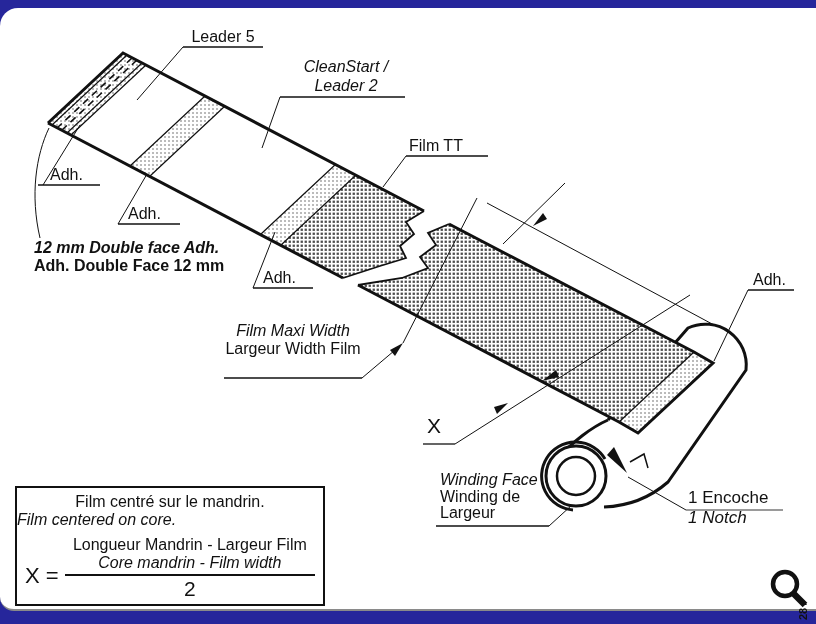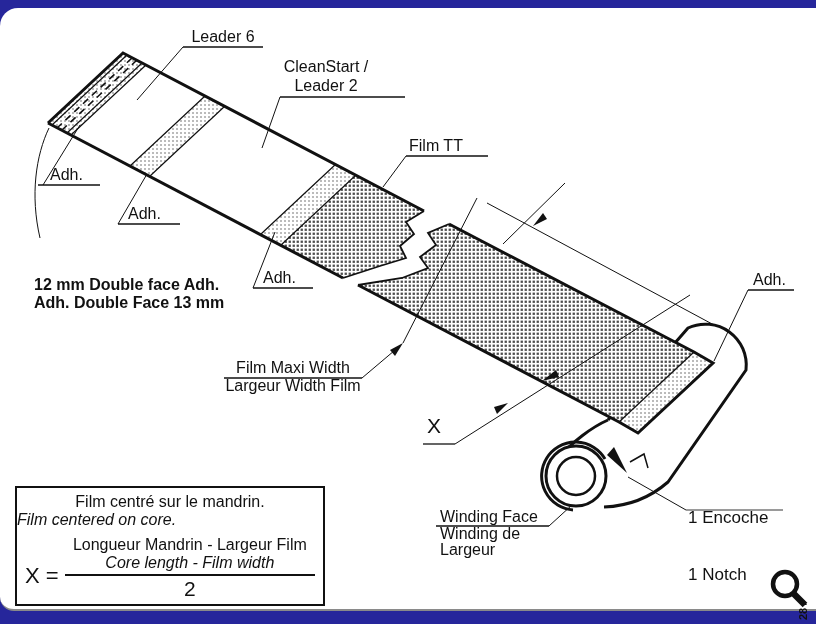--- a/index.html
+++ b/index.html
@@ -3,21 +3,21 @@
 <meta charset="utf-8">
 <style>
   html,body{margin:0;padding:0;background:#26269B;}
   #stage{position:relative;width:816px;height:624px;background:#26269B;overflow:hidden;
          font-family:"Liberation Sans",sans-serif;color:#111;}
   #canvas{position:absolute;left:0;top:8px;width:816px;height:601px;background:#fff;
           border-radius:18px 0 0 14px;border-bottom:2px solid #8a8a8a;}
   #art{position:absolute;left:0;top:0;}
   .lbl{position:absolute;font-size:16px;line-height:19px;white-space:nowrap;color:#111;}
   .ctr{text-align:center;}
-  .it{margin-top:37px;}
+  .it{font-style:italic;}
   .bd{font-weight:bold;}
   
   #fbox{position:absolute;left:15px;top:486px;width:306px;height:116px;background:#fff;
         border:2.5px solid #111;}
   #fbox .l1{margin-top:5px;text-align:center;font-size:16px;}
   #fbox .l2{text-align:left;font-size:16px;font-style:italic;}
   #frow{position:absolute;left:6px;top:48px;right:8px;display:flex;align-items:center;}
   #xeq{font-size:22px;padding:14px 6px 0 2px;white-space:nowrap;}
   #frac{flex:1;text-align:center;}
   #frac .num1{font-size:16px;}
@@ -122,62 +122,62 @@
     <path d="M686,510 H783" stroke="#9a9a9a" stroke-width="2"></path>
 
     <g>
       <circle cx="785" cy="584" r="12" fill="none" stroke="#111" stroke-width="4.5"></circle>
       <path d="M793,593 L805,605" stroke="#111" stroke-width="6.5"></path>
       <text transform="translate(807,620) rotate(-90)" font-size="11" font-weight="bold" font-family="Liberation Sans, sans-serif" fill="#111">28</text>
       <text transform="translate(807,605) rotate(-90)" font-size="9" font-family="Liberation Sans, sans-serif" fill="#111">▸</text>
     </g>
   </svg>
 
-  <div class="lbl ctr" style="left:180px;top:27px;width:86px;">Leader 6</div>
+  <div class="lbl ctr" style="left:180px;top:27px;width:86px;">Leader 5</div>
 
-  <div class="lbl ctr" style="left:260px;top:57px;width:132px;">
+  <div class="lbl ctr" style="left:280px;top:57px;width:132px;font-style:italic;">
     <div>CleanStart /</div>
     <div>Leader 2</div>
   </div>
 
   <div class="lbl" style="left:409px;top:136px;">Film TT</div>
 
   <div class="lbl" style="left:50px;top:165px;">Adh.</div>
   <div class="lbl" style="left:128px;top:204px;">Adh.</div>
   <div class="lbl" style="left:263px;top:268px;">Adh.</div>
   <div class="lbl" style="left:753px;top:270px;">Adh.</div>
 
   <div class="lbl" style="left:34px;top:239px;line-height:17.5px;">
     <div class="bd it">12 mm Double face Adh.</div>
-    <div class="bd">Adh. Double Face 13 mm</div>
+    <div class="bd">Adh. Double Face 12 mm</div>
   </div>
 
   <div class="lbl ctr" style="left:222px;top:322px;width:142px;line-height:17.5px;">
     <div class="it">Film Maxi Width</div>
     <div>Largeur Width Film</div>
   </div>
 
   <div class="lbl" style="left:427px;top:416px;font-size:21px;">X</div>
 
   <div class="lbl" style="left:440px;top:472px;line-height:16.5px;">
     <div class="it">Winding Face</div>
     <div>Winding de</div>
     <div>Largeur</div>
   </div>
 
-  <div class="lbl" style="left:688px;top:508px;font-size:17px;line-height:20px;">
+  <div class="lbl" style="left:688px;top:488px;font-size:17px;line-height:20px;">
     <div>1 Encoche</div>
     <div class="it">1 Notch</div>
   </div>
 
   <div id="fbox">
     <div class="l1">Film centré sur le mandrin.</div>
     <div class="l2">Film centered on core.</div>
     <div id="frow">
       <div id="xeq">X =</div>
       <div id="frac">
         <div class="num1">Longueur Mandrin - Largeur Film</div>
-        <div class="num2">Core length - Film width</div>
+        <div class="num2">Core mandrin - Film width</div>
         <div class="den">2</div>
       </div>
     </div>
   </div>
 </div>
 
 </body></html>

